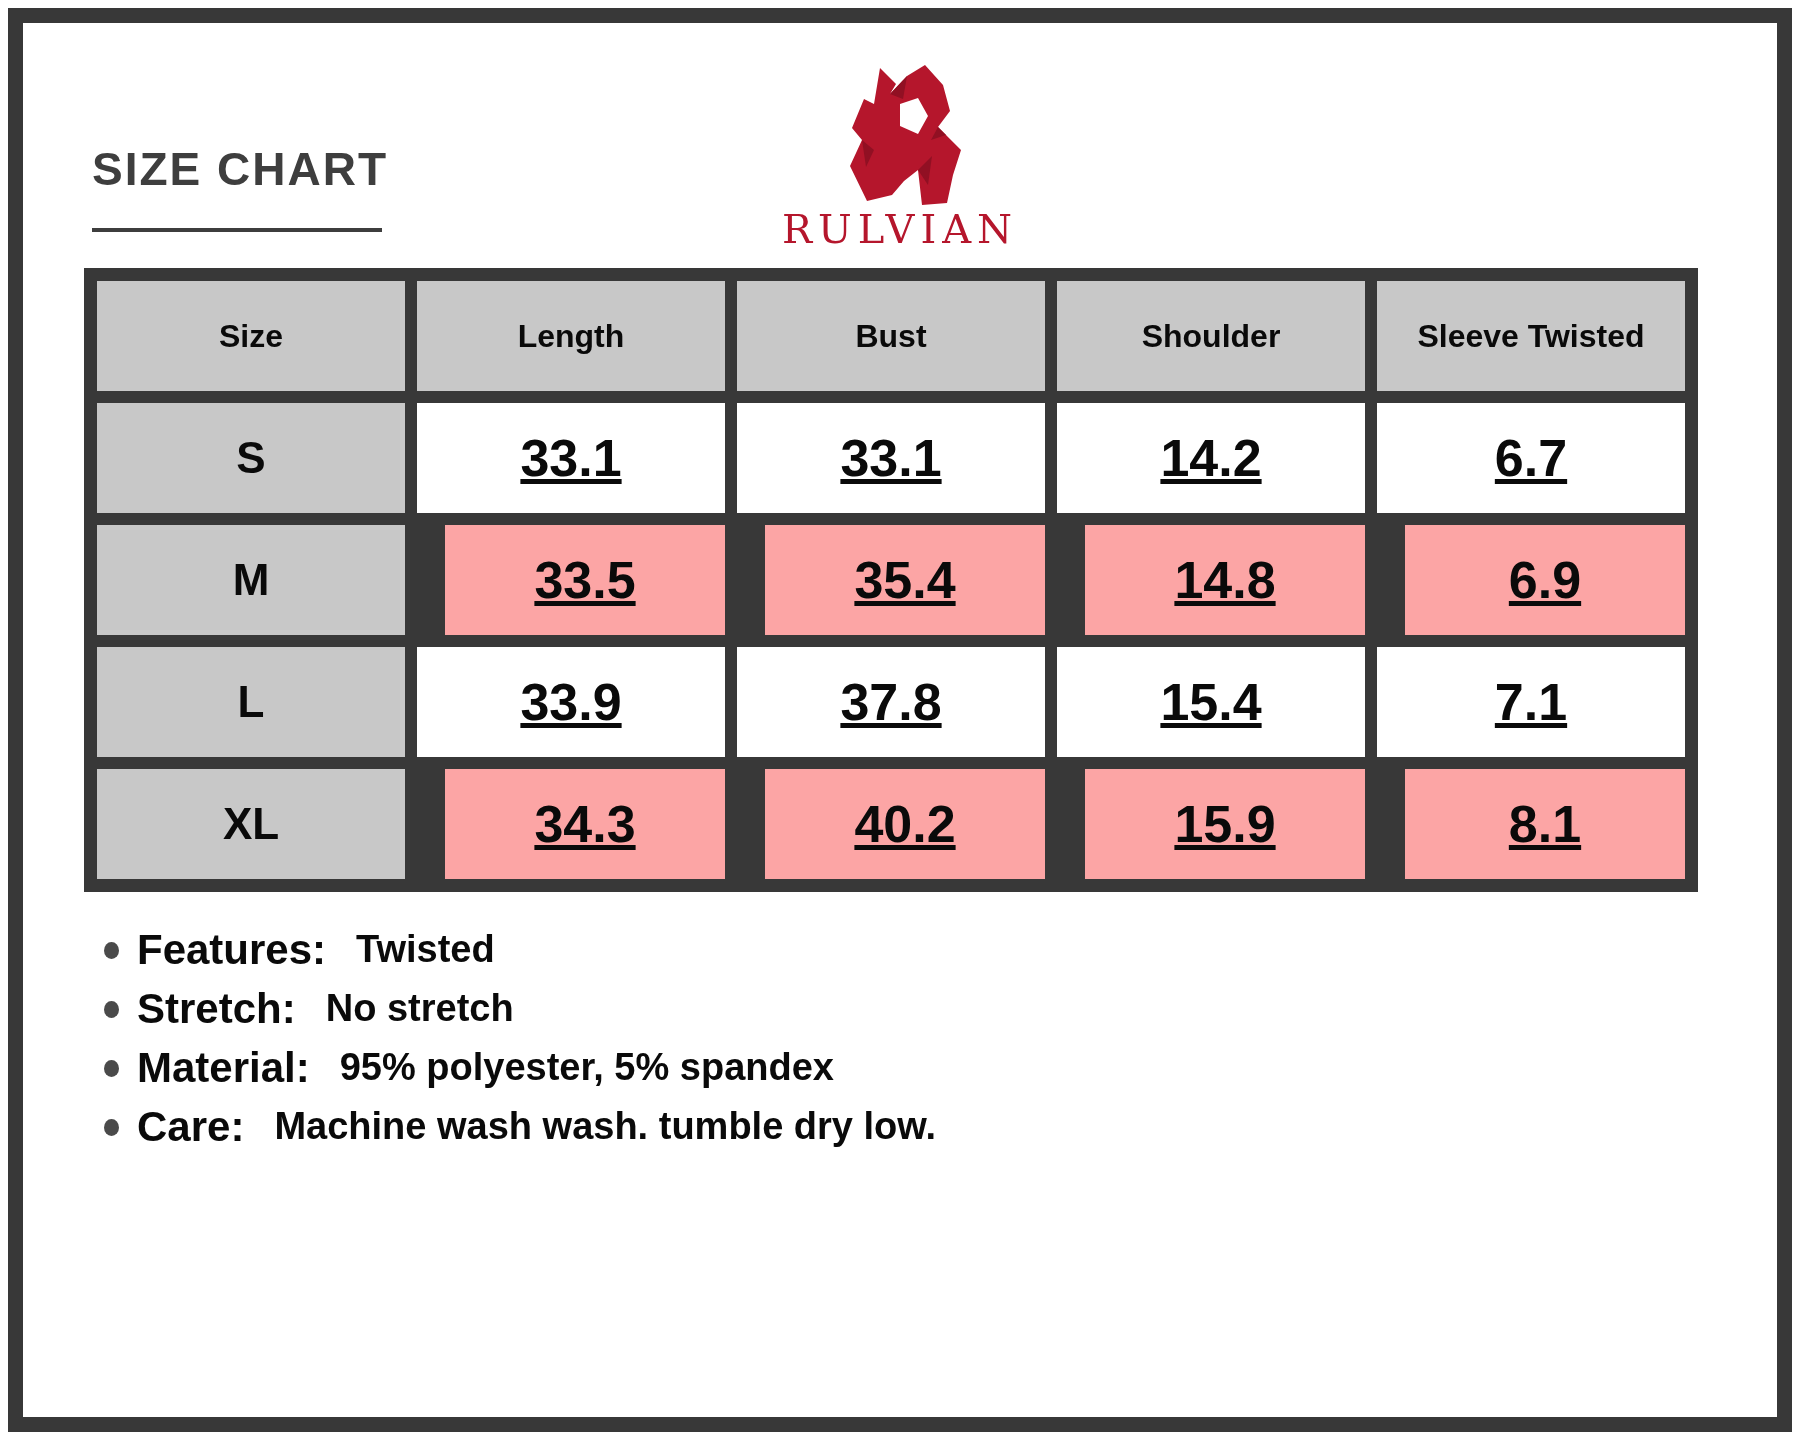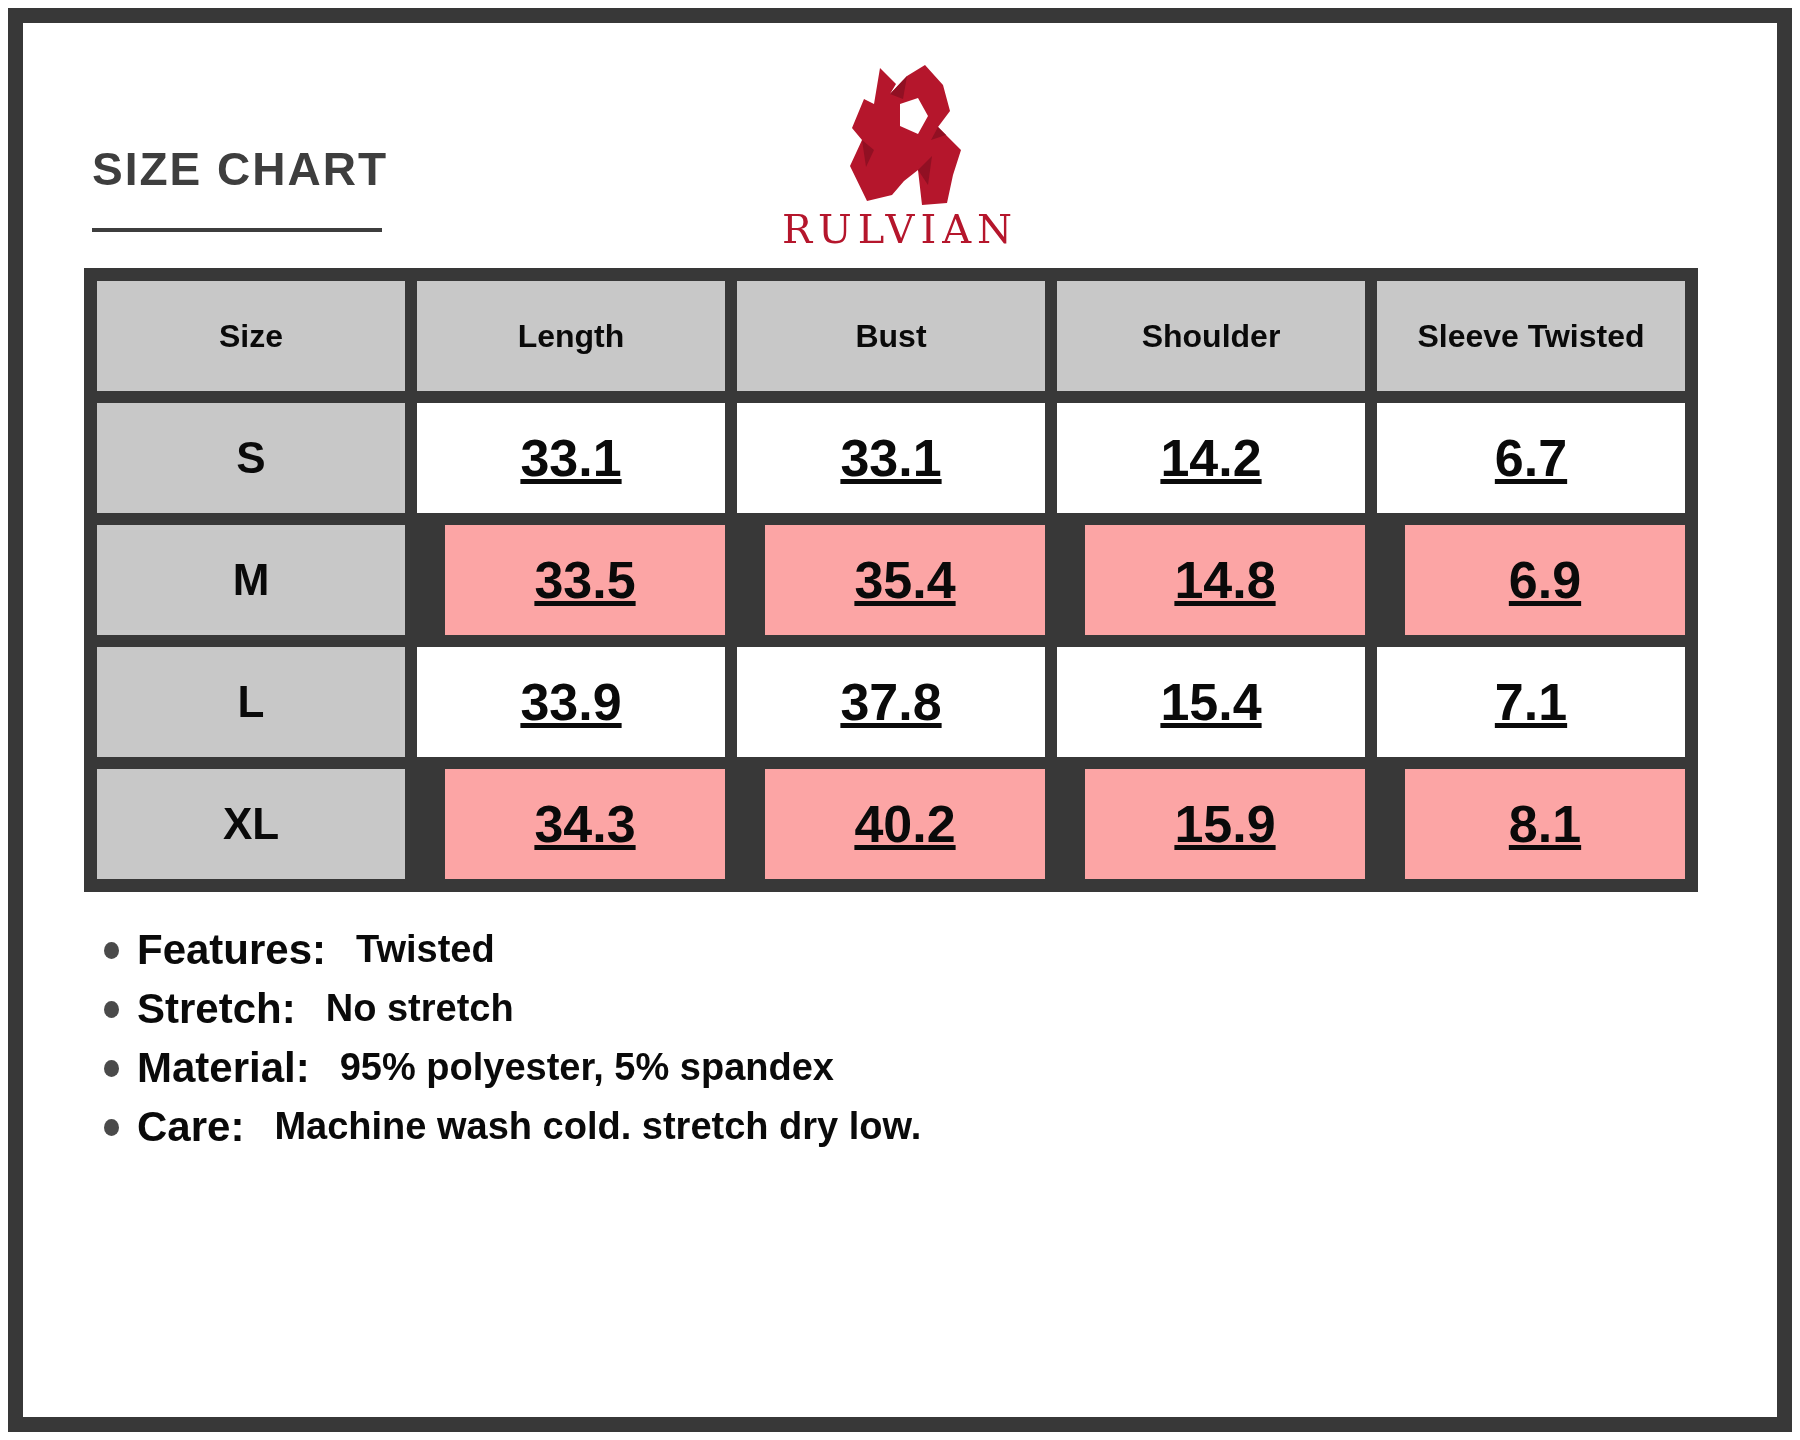--- a/index.html
+++ b/index.html
@@ -143,17 +143,17 @@
       <span class="d-value">No stretch</span>
     </li>
     <li>
       <span class="dot"></span>
       <span class="d-label">Material:</span>
       <span class="d-value">95% polyester, 5% spandex</span>
     </li>
     <li>
       <span class="dot"></span>
       <span class="d-label">Care:</span>
-      <span class="d-value">Machine wash cold. stretch dry low.</span>
+      <span class="d-value">Machine wash wash. tumble dry low.</span>
     </li>
   </ul>
 
 </div>
 
 </body></html>

